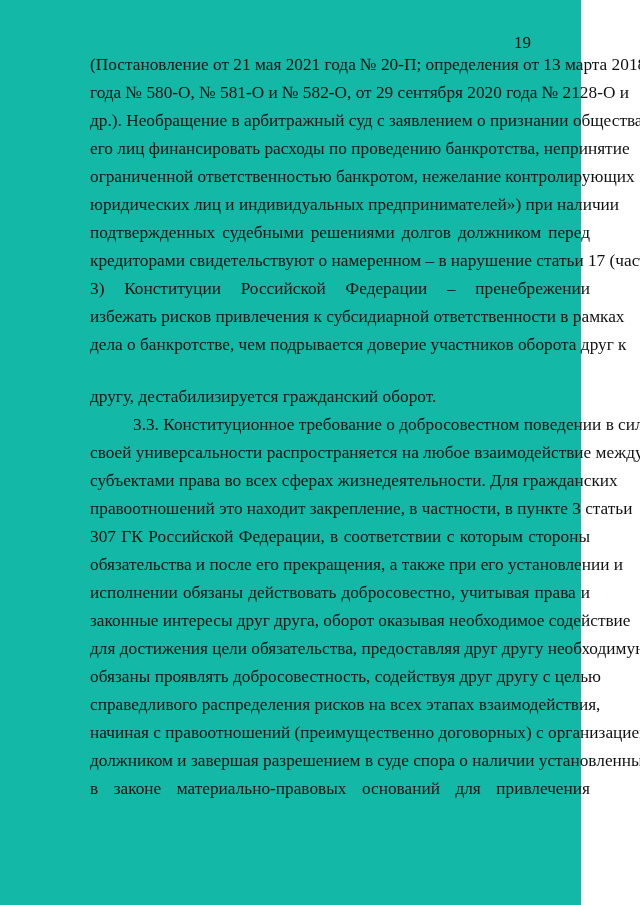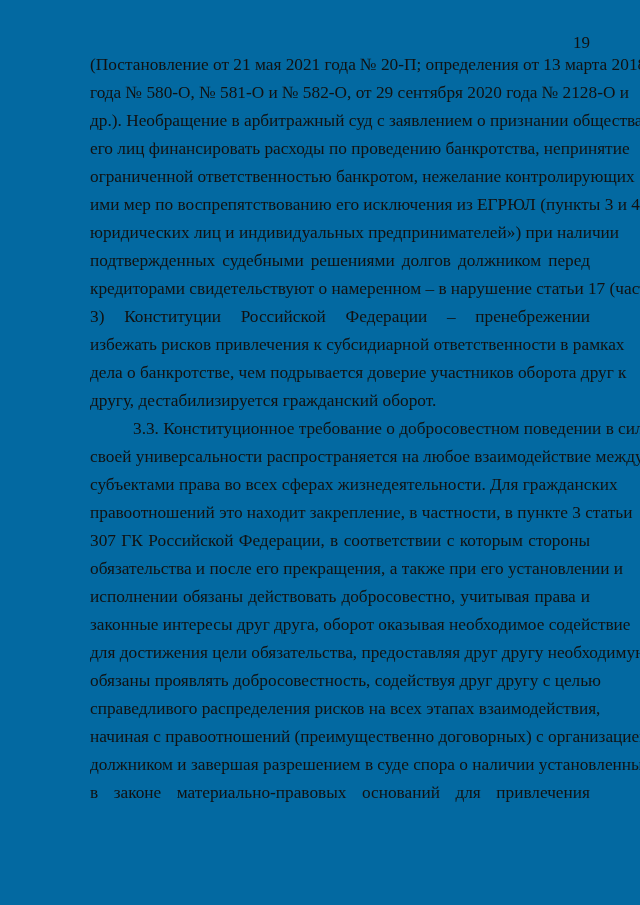--- a/index.html
+++ b/index.html
@@ -11,23 +11,23 @@
     width: 640px;
     height: 905px;
     position: relative;
     overflow: hidden;
     font-family: "Liberation Serif", "DejaVu Serif", serif;
     color: #111111;
   }
   .page {
     position: absolute;
     left: 0; top: 0;
-    width: 640px;
+    width: 581px;
     height: 905px;
-    background: #0369a1;
+    background: #14b8a6;
   }
   .page-number {
     position: absolute;
     top: 33px;
     right: 50px;
     font-size: 17px;
     line-height: 20px;
   }
   .body-text {
     position: absolute;
@@ -40,20 +40,21 @@
     height: 28px;
     line-height: 28px;
     font-size: 17.3px;
     white-space: nowrap;
     text-align: justify;
     text-align-last: justify;
     overflow: visible;
   }
   .line.last {
     text-align-last: left;
+    margin-top: 24px;
   }
   .line.indent {
     padding-left: 43px;
     box-sizing: border-box;
   }
   .line-inner {
     display: block;
     width: 100%;
     text-align: justify;
     text-align-last: justify;
@@ -81,23 +82,20 @@
           <span class="line-inner">года № 580-О, № 581-О и № 582-О, от 29 сентября 2020 года № 2128-О и</span>
         </div>
       <div class="line">
           <span class="line-inner">др.). Необращение в арбитражный суд с заявлением о признании общества с</span>
         </div>
       <div class="line">
           <span class="line-inner">его лиц финансировать расходы по проведению банкротства, непринятие</span>
         </div>
       <div class="line">
           <span class="line-inner">ограниченной ответственностью банкротом, нежелание контролирующих</span>
-        </div>
-      <div class="line">
-          <span class="line-inner">ими мер по воспрепятствованию его исключения из ЕГРЮЛ (пункты 3 и 4</span>
         </div>
       <div class="line">
           <span class="line-inner">юридических лиц и индивидуальных предпринимателей») при наличии</span>
         </div>
       <div class="line">
           <span class="line-inner">подтвержденных судебными решениями долгов должником перед</span>
         </div>
       <div class="line">
           <span class="line-inner">кредиторами свидетельствуют о намеренном – в нарушение статьи 17 (часть</span>
         </div>

